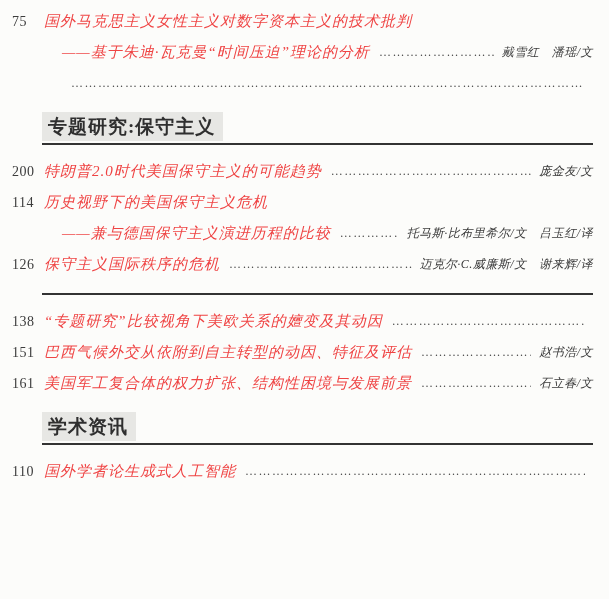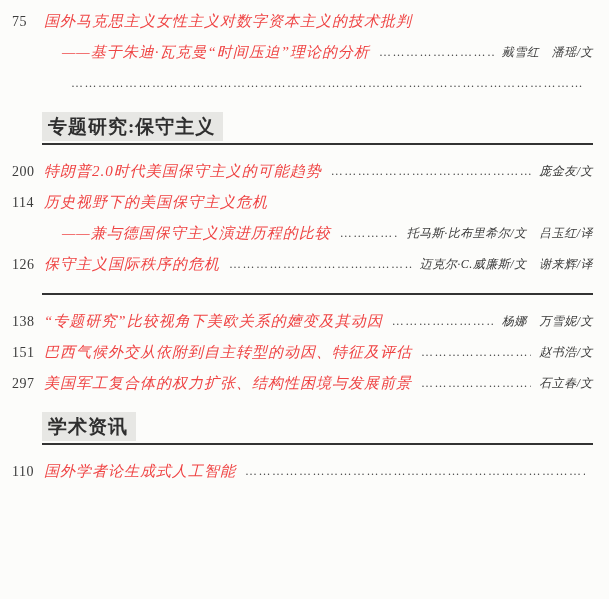--- a/index.html
+++ b/index.html
@@ -119,30 +119,29 @@
         <span class="num">126</span>
         <span class="title">保守主义国际秩序的危机</span>
         <span class="leader"><span class="dots">………………………………………………………………………………………………………………………………………………………………………………………………………………………………………………</span></span>
         <span class="authors">迈克尔·C.威廉斯/文　谢来辉/译</span>
       </div>
       <div class="section"><div class="section-rule"></div></div>
       <div class="row">
         <span class="num">138</span>
         <span class="title">“专题研究”比较视角下美欧关系的嬗变及其动因</span>
         <span class="leader"><span class="dots">………………………………………………………………………………………………………………………………………………………………………………………………………………………………………………</span></span>
-        <span class="authors">杨娜　万雪妮/文</span>
       </div>
       <div class="row">
         <span class="num">151</span>
         <span class="title">巴西气候外交从依附到自主转型的动因、特征及评估</span>
         <span class="leader"><span class="dots">………………………………………………………………………………………………………………………………………………………………………………………………………………………………………………</span></span>
         <span class="authors">赵书浩/文</span>
       </div>
       <div class="row">
-        <span class="num">297</span>
+        <span class="num">161</span>
         <span class="title">美国军工复合体的权力扩张、结构性困境与发展前景</span>
         <span class="leader"><span class="dots">………………………………………………………………………………………………………………………………………………………………………………………………………………………………………………</span></span>
         <span class="authors">石立春/文</span>
       </div>
       <div class="section"><span class="section-title">学术资讯</span><div class="section-rule"></div></div>
       <div class="row">
         <span class="num">110</span>
         <span class="title">国外学者论生成式人工智能</span>
         <span class="leader"><span class="dots">………………………………………………………………………………………………………………………………………………………………………………………………………………………………………………</span></span>
       </div>

